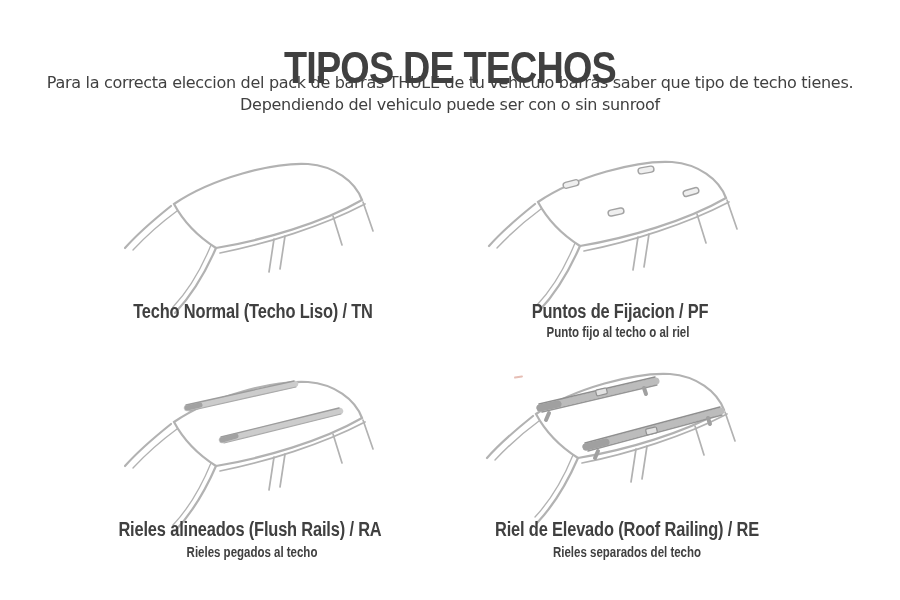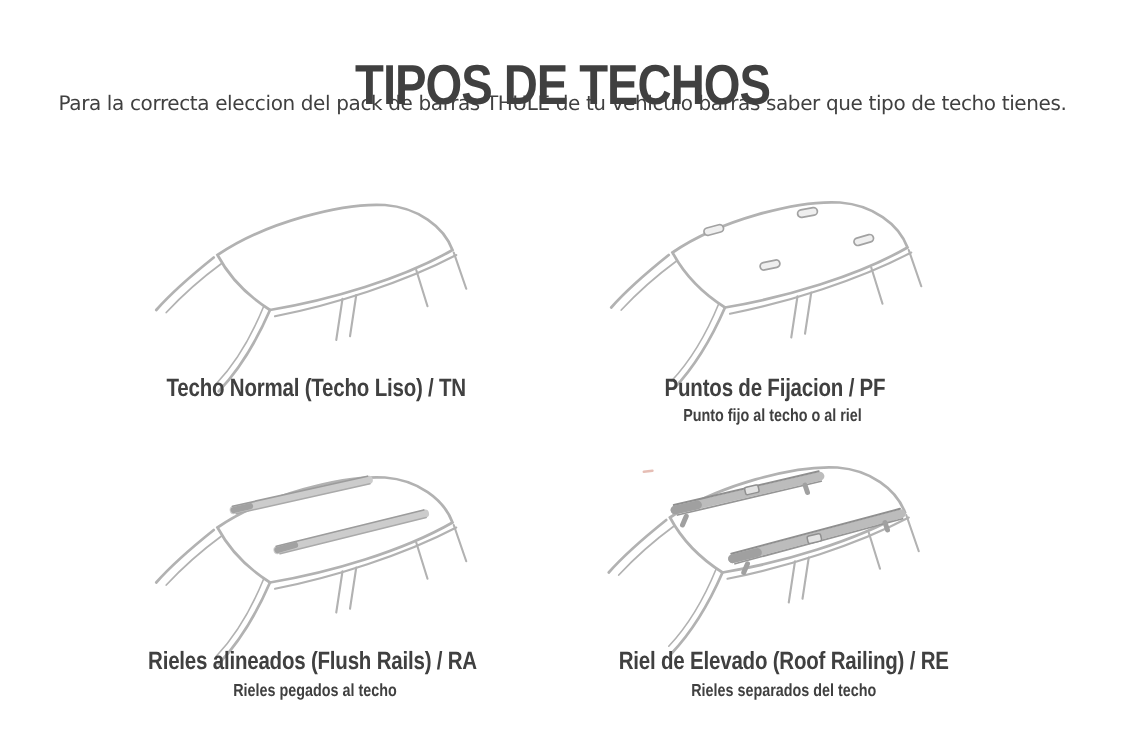--- a/index.html
+++ b/index.html
@@ -47,20 +47,21 @@
         <path d="M173 90 L168 123" stroke-width="1.7"></path>
         <path d="M221 70 L230 99" stroke-width="1.7"></path>
         <path d="M251 56 L261 85" stroke-width="1.7"></path>
       </g>
     </defs>
   </svg>
 
   <h1 class="title">TIPOS DE TECHOS</h1>
   <div class="intro">
     <div>Para la correcta eleccion del pack de barras THULE de tu vehiculo barras saber que tipo de techo tienes.</div>
+    <div>Dependiendo del vehiculo puede ser con o sin sunroof</div>
   </div>
 
   <svg class="fig" style="left:112px;top:146px" width="300" height="170" viewBox="0 0 300 170">
     <use href="#base-roof"></use>
   </svg>
   <div class="cap cap-main" style="left:33px;top:300px;width:440px">Techo Normal (Techo Liso) / TN</div>
 
   <svg class="fig" style="left:476px;top:144px" width="300" height="170" viewBox="0 0 300 170">
     <use href="#base-roof"></use>
     <g fill="#efefef" stroke="#a2a2a2" stroke-width="1.4">

